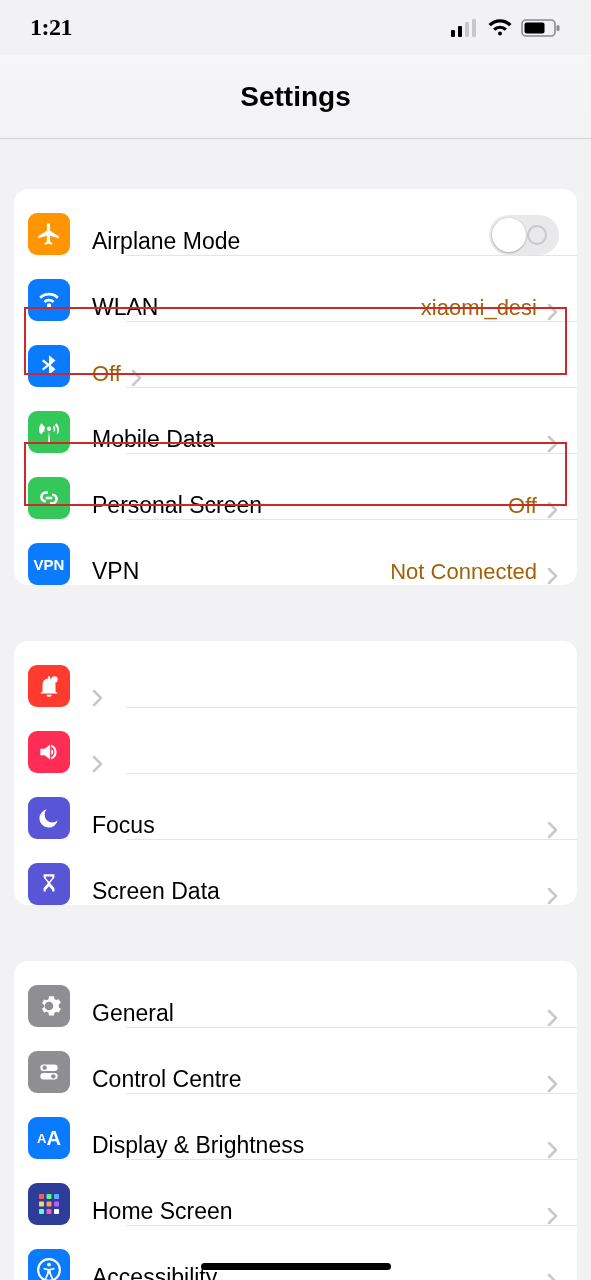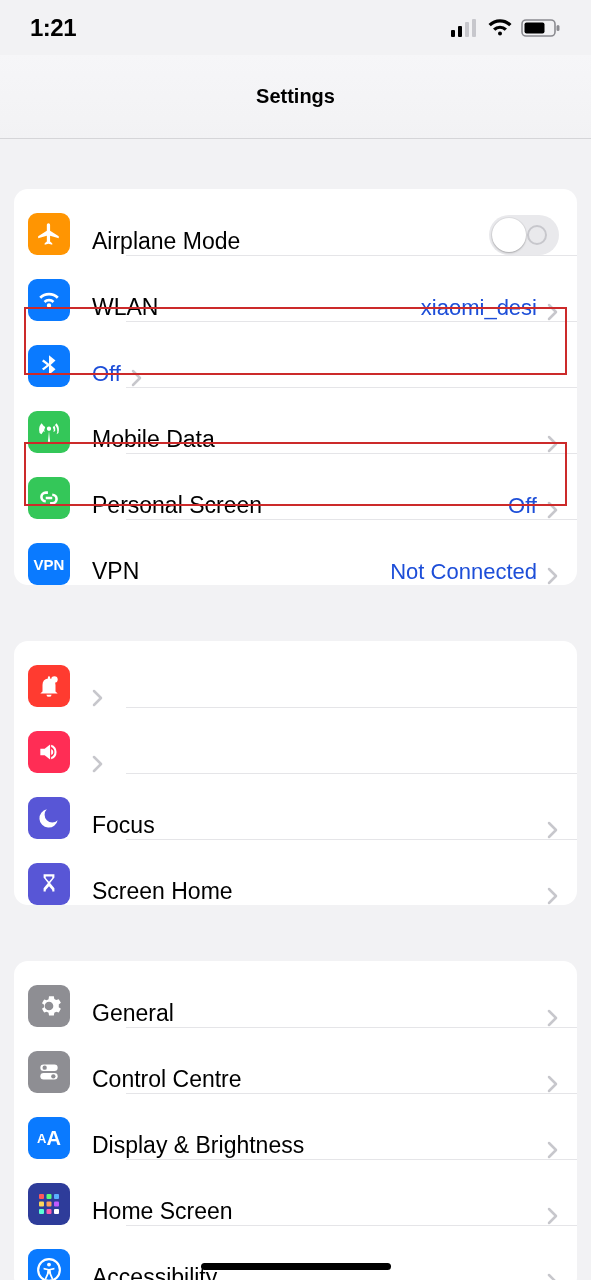--- a/index.html
+++ b/index.html
@@ -1,29 +1,29 @@
 <!DOCTYPE html>
 <html><head>
 <meta charset="utf-8">
 <style>
   * { box-sizing: border-box; margin: 0; padding: 0; }
   html, body { width: 591px; height: 1280px; font-family: -apple-system, "Helvetica Neue", Arial, sans-serif; background: #f2f2f4; color: #000; }
-  .status-bar { height: 55px; display:flex; align-items:center; justify-content:space-between; padding: 2px 30px; }
+  .status-bar { height: 55px; display:flex; align-items:center; justify-content:space-between; padding: 2px 30px; font-family: Liberation Serif, serif; }
   .status-time { font-size: 24px; font-weight:600; letter-spacing: -0.5px; }
   .status-icons { display:flex; align-items:center; gap:8px; }
   .header { height: 84px; display:flex; align-items:center; justify-content:center; border-bottom:1px solid #d5d5d8; position:relative; background:linear-gradient(#f6f6f8,#f2f2f4);}
-  .header-title { font-size: 20px; font-weight:700; }
+  .header-title { font-size: 28px; font-weight:700; }
   .content { padding: 0; }
   .group { margin: 30px 14px 0 14px; background:#fff; border-radius:14px; overflow:hidden; }
   .group:first-child { margin-top: 50px; }
   .row { display:flex; align-items:flex-end; min-height:66px; padding: 0 18px 0 14px; position:relative; }
   .row + .row::before { content:""; position:absolute; top:0; left:112px; right:0; height:1px; background:#e5e5e8; }
   .row-icon { width:42px; height:42px; border-radius:9px; display:flex; align-items:center; justify-content:center; flex:0 0 42px; margin-right:22px; }
   .row-label { font-size: 23px; font-weight:400; flex:1 1 auto; color:#000; }
-  .row-value { font-size: 22px; color:#1d4ed8; margin-right:10px; }
+  .row-value { font-size: 22px; color:#a16207; margin-right:10px; }
   .chevron { flex:0 0 auto; }
   .switch { width:70px; height:40px; border-radius:20px; background:#e9e9ec; position:relative; margin-left:10px; }
   .switch .knob { position:absolute; top:3px; left:3px; width:34px; height:34px; border-radius:50%; background:#fff; box-shadow:0 1px 2px rgba(0,0,0,0.25), 0 0 0 1px rgba(0,0,0,0.04); }
   .switch .ring { position:absolute; top:10px; right:12px; width:20px; height:20px; border:2px solid #c7c7cc; border-radius:50%; }
   .highlight-box { position:absolute; border:2px solid #cc2a2a; left:24px; right:24px; pointer-events:none; }
   .home-indicator { position:absolute; bottom:10px; left:50%; transform:translateX(-50%); width:190px; height:7px; border-radius:4px; background:#000; }
   
   .bg-orange{background:#ff9502;} .bg-blue{background:#0a7aff;} .bg-blue2{background:#0a7aff;}
   .bg-green{background:#34c759;} .bg-green2{background:#34c759;}
   .bg-red{background:#ff3b30;} .bg-pink{background:#ff2d55;} .bg-indigo{background:#5856d6;}
@@ -169,21 +169,21 @@
       <svg class="chevron" width="12" height="18" viewBox="0 0 12 18">
           <path d="M2 2l7 7-7 7" stroke="#c7c7cc" stroke-width="2.5" fill="none" stroke-linecap="round" stroke-linejoin="round"></path>
         </svg>
     </div>
     <div class="row">
       <div class="row-icon bg-indigo">
         <svg width="26" height="26" viewBox="0 0 24 24">
             <path fill="#fff" d="M7 3h10v3l-4 5 4 5v3H7v-3l4-5-4-5V3zm2 2v1.5L12 10l3-3.5V5H9zm0 14h6v-1.5L12 14l-3 3.5V19z"></path>
           </svg>
       </div>
-      <div class="row-label">Screen Home</div>
+      <div class="row-label">Screen Data</div>
       <svg class="chevron" width="12" height="18" viewBox="0 0 12 18">
           <path d="M2 2l7 7-7 7" stroke="#c7c7cc" stroke-width="2.5" fill="none" stroke-linecap="round" stroke-linejoin="round"></path>
         </svg>
     </div>
   </div>
 
   <div class="group" style="margin-top:56px;">
     <div class="row">
       <div class="row-icon bg-gray">
         <svg width="26" height="26" viewBox="0 0 24 24">

